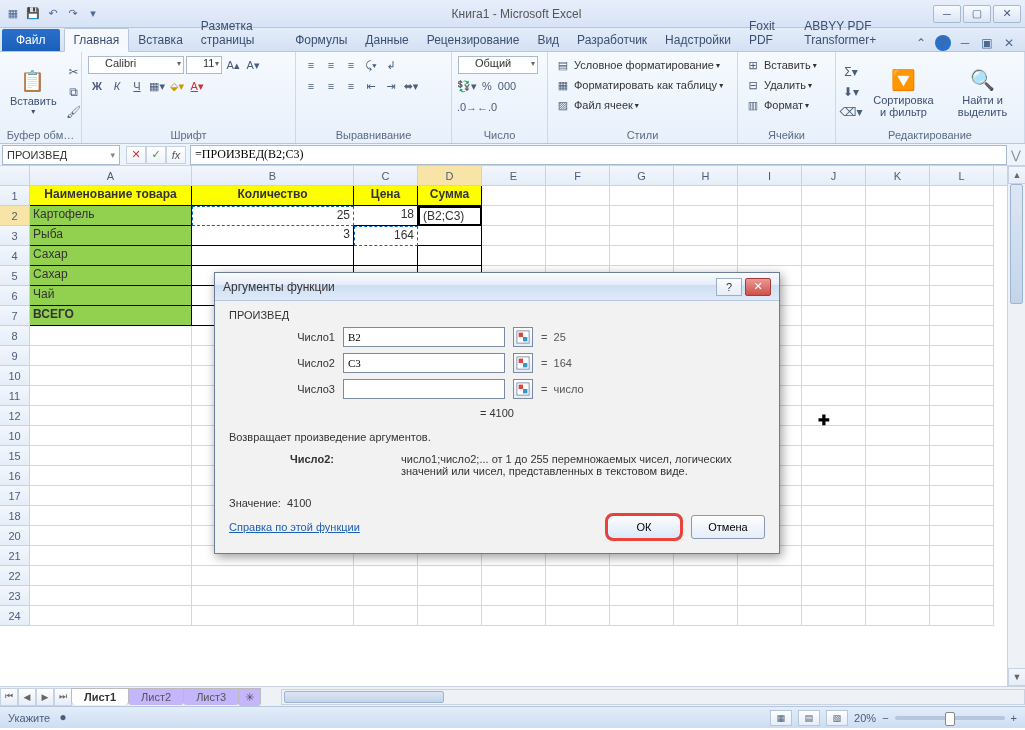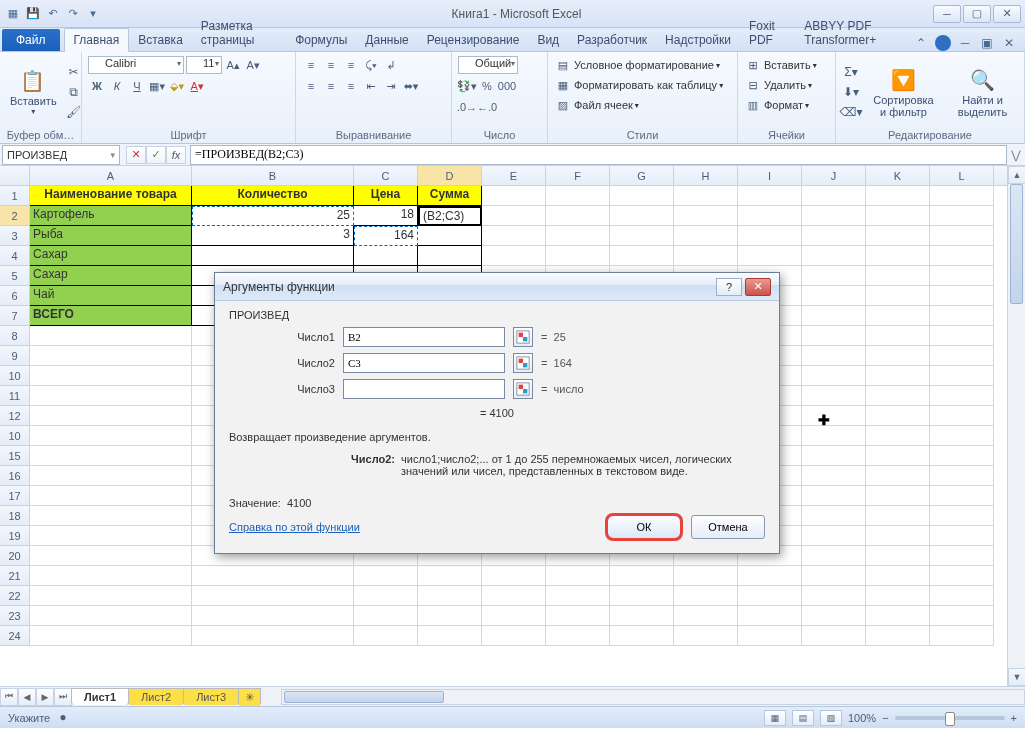--- a/index.html
+++ b/index.html
@@ -74,21 +74,21 @@
 .vscroll { position:absolute; right:0; top:0; width:18px; height:100%; background:#eef1f6; border-left:1px solid #c7d3e3;}
 .vscroll .thumb{ position:absolute; top:18px; left:2px; right:2px; height:120px; background:linear-gradient(#dce6f4,#c3d4ea); border:1px solid #9db4d2; border-radius:2px;}
 .vscroll .arr{position:absolute;left:0;width:18px;height:18px;background:linear-gradient(#f3f7fd,#e5edf8);border:1px solid #c7d3e3;display:flex;align-items:center;justify-content:center;font-size:9px;color:#666;}
 .vscroll .arr.up{top:0;} .vscroll .arr.dn{bottom:0;}
 
 
 .sheet-bottom { height:20px; display:flex; align-items:center; background:#eef1f6; border-top:1px solid #c7d3e3;}
 .st-nav{display:flex;}
 .st-nav span{width:18px;height:18px;border:1px solid #c7d3e3;background:linear-gradient(#fff,#e5edf8);display:inline-flex;align-items:center;justify-content:center;font-size:9px;color:#666;}
 .st-tab{padding:2px 12px;border:1px solid #bbb;border-bottom:none;background:#fff;font-size:11px;margin-left:-1px;border-radius:0 0 4px 4px;}
-.st-tab.inactive{background:#fde047;color:#555;}
+.st-tab.inactive{background:#c4b5fd;color:#555;}
 .st-tab.active{font-weight:bold;background:#fff;}
 .hscroll{flex:1;height:16px;margin-left:20px;background:#eef1f6;border:1px solid #c7d3e3;position:relative;}
 .hscroll .thumb{position:absolute;left:2px;top:1px;bottom:1px;width:160px;background:linear-gradient(#dce6f4,#c3d4ea);border:1px solid #9db4d2;border-radius:2px;}
 
 
 .statusbar{height:22px;background:linear-gradient(#e3edfa,#cdddf2);border-top:1px solid #b6c6dc;display:flex;align-items:center;padding:0 8px;font-size:11px;color:#4a5d79;}
 .statusbar .right{margin-left:auto;display:flex;align-items:center;gap:6px;}
 .view-btn{width:22px;height:16px;border:1px solid #b6c6dc;background:linear-gradient(#fff,#e5edf8);display:inline-flex;align-items:center;justify-content:center;font-size:9px;}
 .zoom-slider{width:110px;height:4px;background:#b6c6dc;position:relative;border-radius:2px;}
 .zoom-slider::before{content:"";position:absolute;left:50%;top:-4px;width:8px;height:12px;background:#fff;border:1px solid #888;border-radius:2px;transform:translateX(-50%);}
@@ -103,21 +103,21 @@
 .fn-name{font-size:11px;margin-bottom:6px;}
 .arg-row{display:flex;align-items:center;margin:6px 0;gap:8px;}
 .arg-row label{width:106px;text-align:right;}
 .arg-row label.bold{font-weight:normal;}
 .arg-input{width:162px;height:20px;border:1px solid #7a8aa3;padding:2px 4px;font-size:11px;font-family:Tahoma;background:#fff;}
 .ref-btn{width:20px;height:20px;border:1px solid #7a8aa3;background:linear-gradient(#fdfdfe,#e5edf8);display:inline-flex;align-items:center;justify-content:center;font-size:10px;}
 .ref-btn svg{width:14px;height:14px;}
 .arg-eval{color:#555;}
 .desc{margin:12px 0 10px;}
 .desc2{display:flex;gap:6px;margin-bottom:20px;}
-.desc2 .k{width:166px;text-align:right;font-weight:bold;}
+.desc2 .k{width:166px;text-align:center;font-weight:bold;}
 .desc2 .v{flex:1;}
 .result-line{margin:6px 0;}
 .help-link{color:#1a5fb9;text-decoration:underline;cursor:pointer;}
 .dialog-btns{display:flex;gap:10px;justify-content:flex-end;margin-top:-18px;}
 .dbtn{min-width:74px;height:24px;border:1px solid #8a99af;background:linear-gradient(#fdfdfe,#e5edf8);font-size:11px;border-radius:3px;}
 .dbtn.ok{outline:3px solid #e8423b;outline-offset:-1px;border-radius:6px;padding:0 20px;border:1px solid #5a8dd6;background:linear-gradient(#fdfdfe,#dbe8f8);}
 .big-eval{text-align:center;margin:8px 0;}
 
 
 .cursor-cross{position:absolute;left:818px;top:246px;font-size:14px;font-weight:bold;color:#000;pointer-events:none;}
@@ -219,21 +219,21 @@
         <span class="tool-ico">≡</span>
         <span class="tool-ico">⇤</span>
         <span class="tool-ico">⇥</span>
         <span class="tool-ico">⬌▾</span>
       </div>
     </div>
     <div class="label">Выравнивание</div>
   </div>
   <div class="rgroup" style="width:96px">
     <div class="body" style="flex-direction:column;align-items:flex-start;gap:3px">
-      <div class="dropdown" style="width:60px">Общий</div>
+      <div class="dropdown" style="width:80px">Общий</div>
       <div class="mini-row">
         <span class="tool-ico">💱▾</span>
         <span class="tool-ico">%</span>
         <span class="tool-ico">000</span>
       </div>
       <div class="mini-row">
         <span class="tool-ico">.0→</span>
         <span class="tool-ico">←.0</span>
       </div>
     </div>
@@ -576,35 +576,20 @@
         <div class="cell cE"></div>
         <div class="cell cF"></div>
         <div class="cell cG"></div>
         <div class="cell cH"></div>
         <div class="cell cI"></div>
         <div class="cell cJ"></div>
         <div class="cell cK"></div>
         <div class="cell cL"></div>
       </div>
       <div class="row">
-        <div class="rowhdr">19</div>
-        <div class="cell cA"></div>
-        <div class="cell cB"></div>
-        <div class="cell cC"></div>
-        <div class="cell cD"></div>
-        <div class="cell cE"></div>
-        <div class="cell cF"></div>
-        <div class="cell cG"></div>
-        <div class="cell cH"></div>
-        <div class="cell cI"></div>
-        <div class="cell cJ"></div>
-        <div class="cell cK"></div>
-        <div class="cell cL"></div>
-      </div>
-      <div class="row">
         <div class="rowhdr">20</div>
         <div class="cell cA"></div>
         <div class="cell cB"></div>
         <div class="cell cC"></div>
         <div class="cell cD"></div>
         <div class="cell cE"></div>
         <div class="cell cF"></div>
         <div class="cell cG"></div>
         <div class="cell cH"></div>
         <div class="cell cI"></div>
@@ -697,21 +682,21 @@
     </div>
 </div>
 
 <div class="statusbar">
   <span>Укажите</span>
   <span style="margin-left:10px">⏺</span>
   <div class="right">
     <span class="view-btn">▦</span>
     <span class="view-btn">▤</span>
     <span class="view-btn">▧</span>
-    <span>100%</span>
+    <span>20%</span>
     <span>−</span>
     <div class="zoom-slider"></div>
     <span>+</span>
   </div>
 </div>
 
 <div class="dialog-mask">
   <div class="dialog-title">
     <span class="t">Аргументы функции</span>
     <span class="db">?</span>

